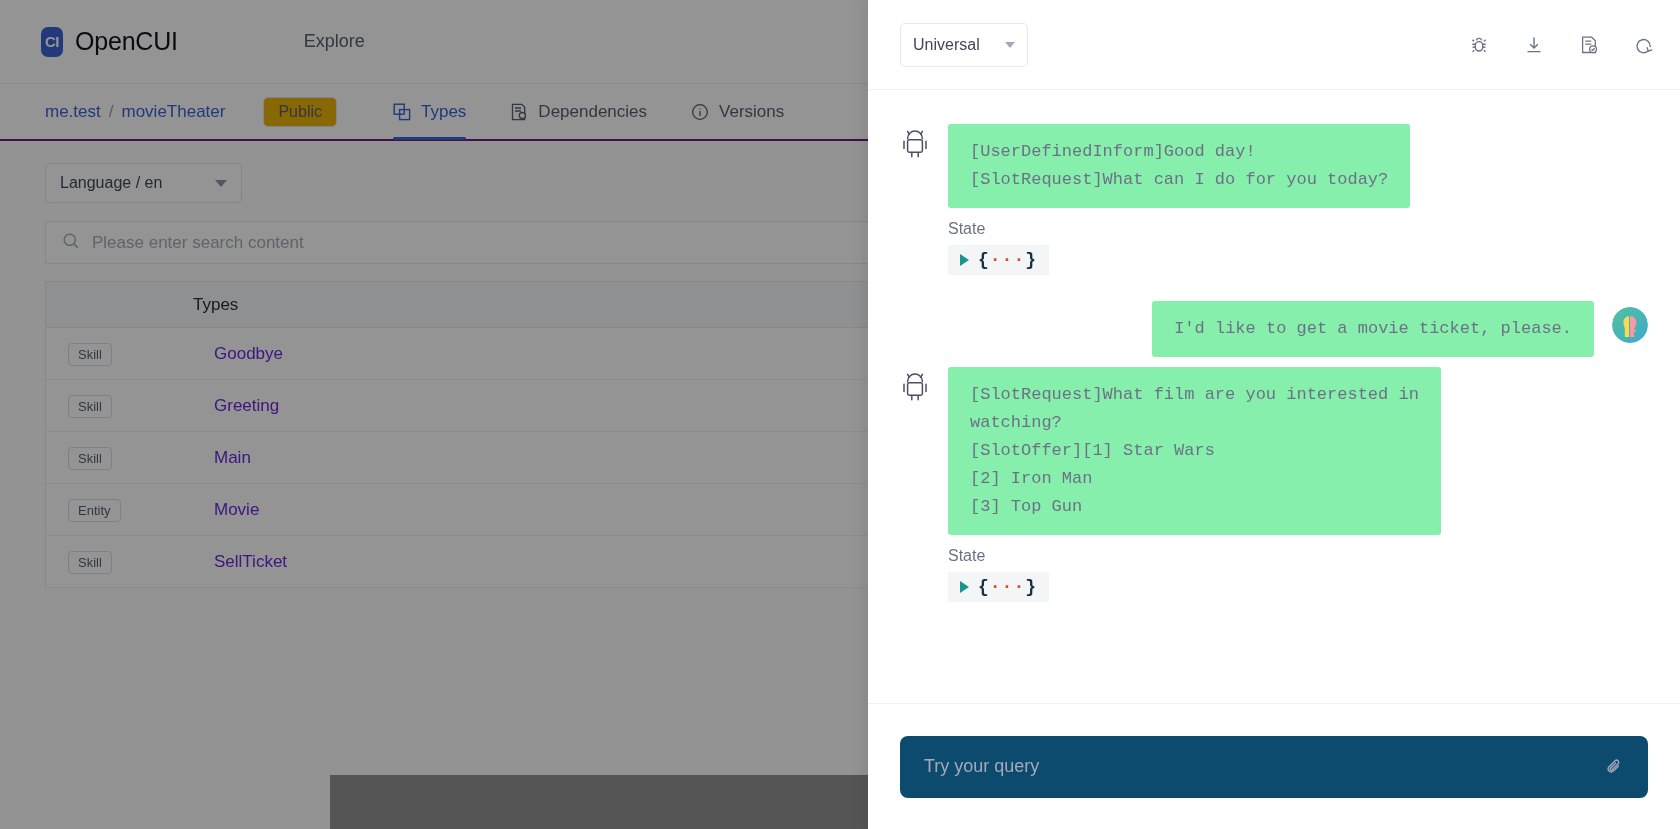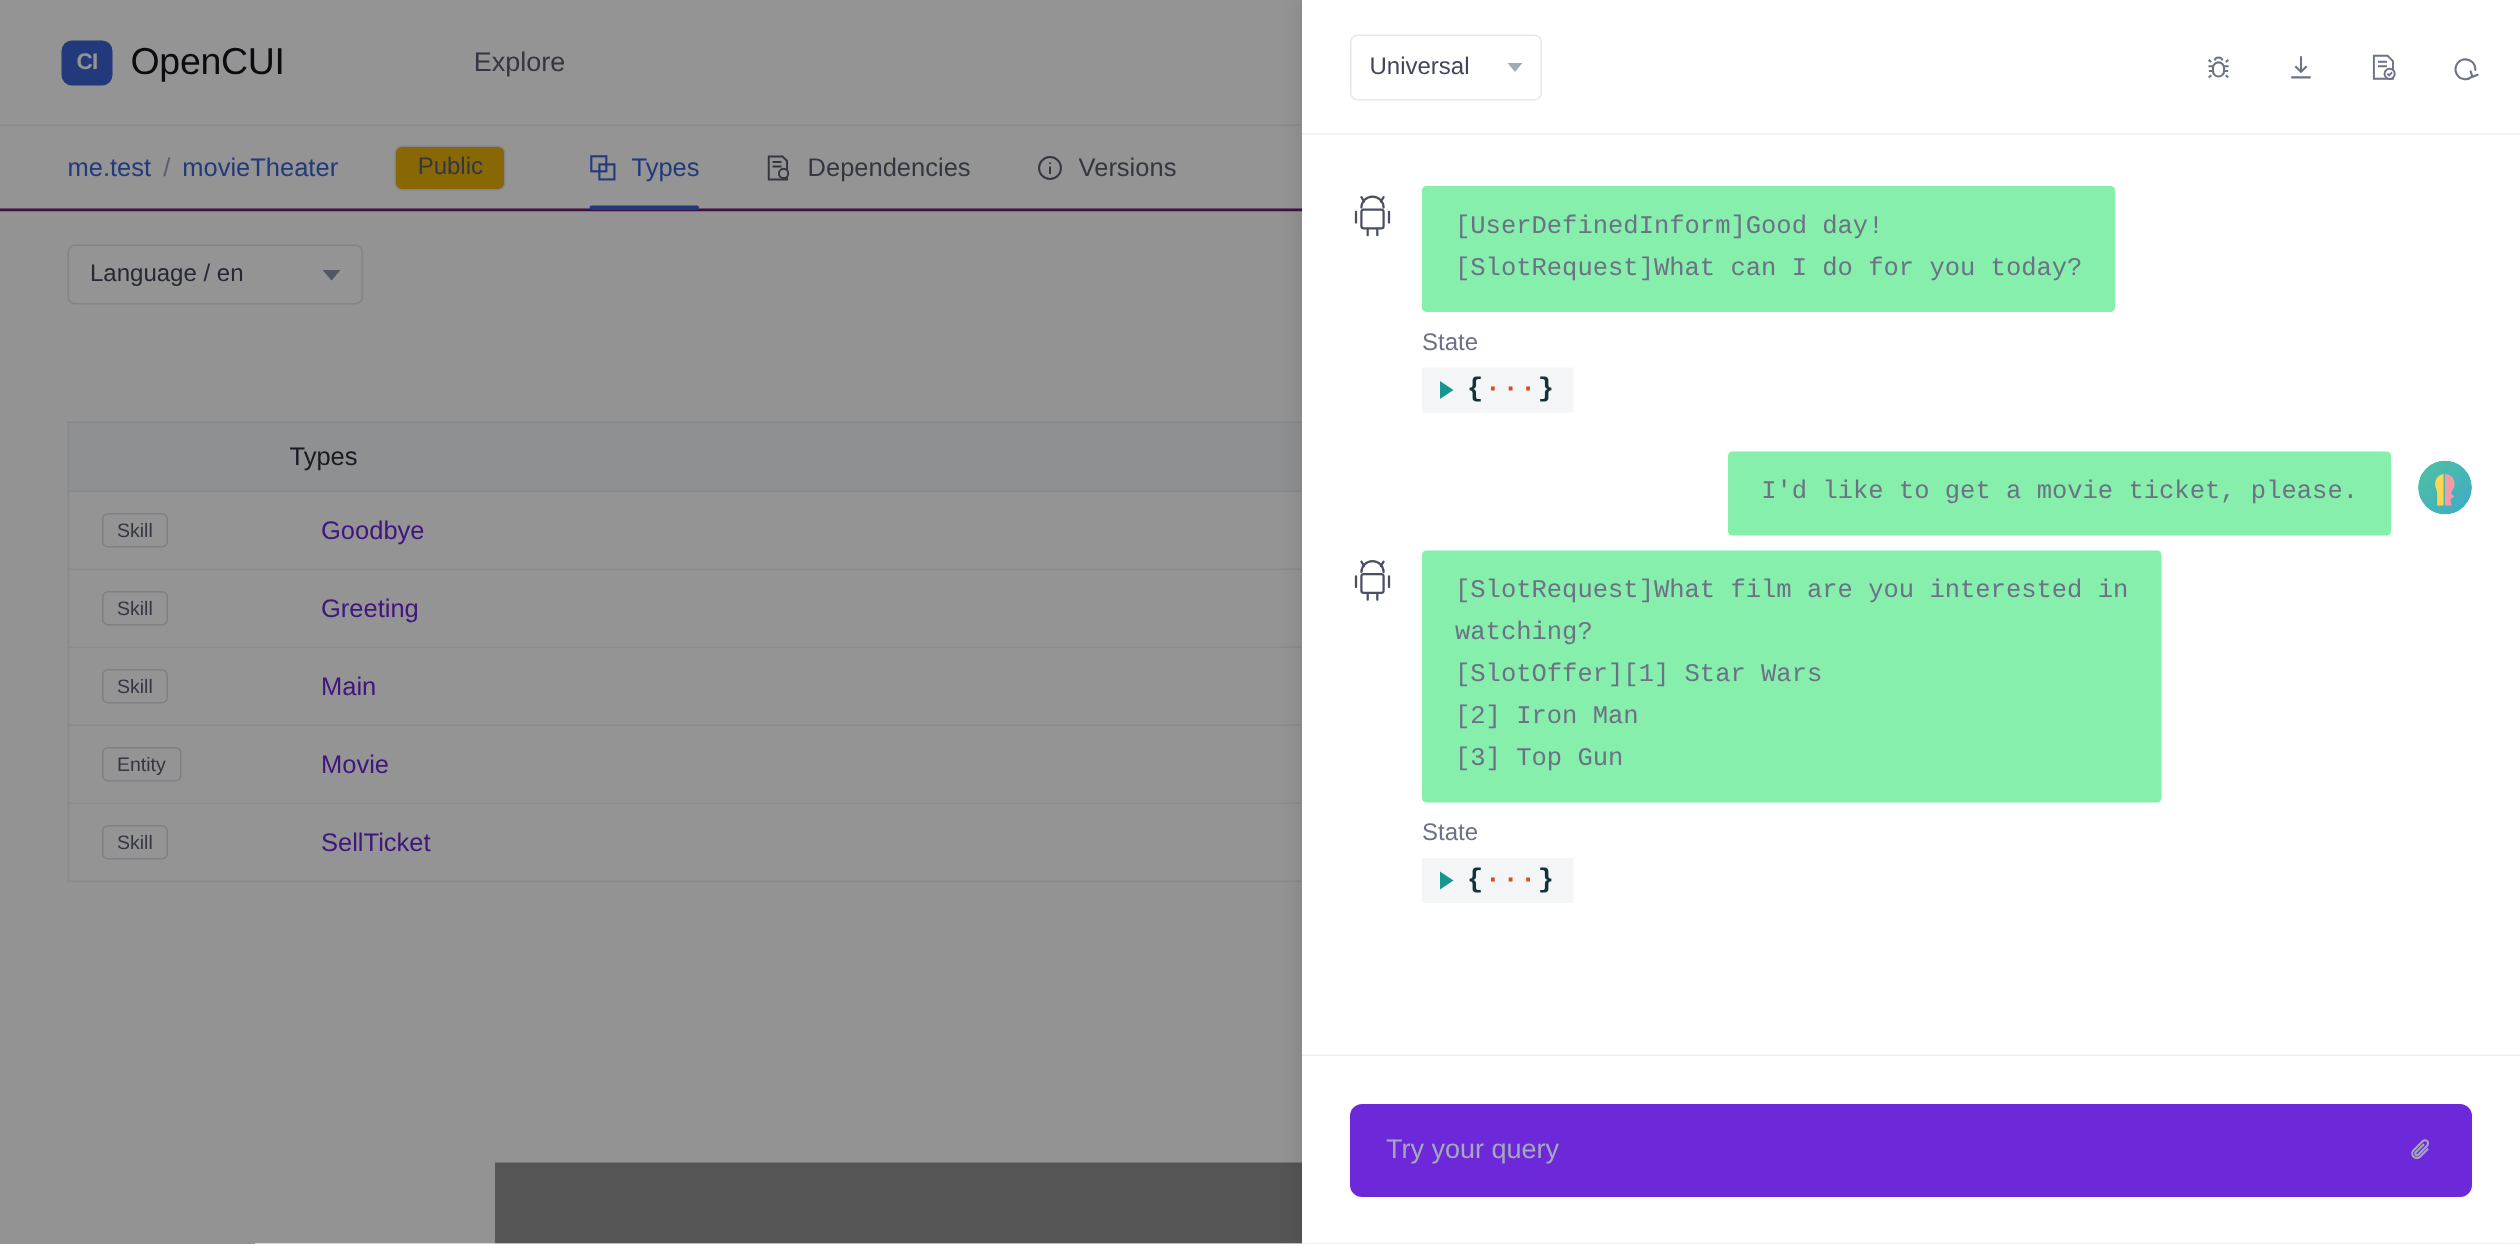--- a/index.html
+++ b/index.html
@@ -18,21 +18,21 @@
     background: #ffffff;
   }
   .topbar {
     position: absolute; left: 0; top: 0; width: 1680px; height: 84px;
     background: #ffffff;
     border-bottom: 1px solid #eceef2;
     display: flex; align-items: center;
   }
   .brand { display: flex; align-items: center; margin-left: 41px; }
   .brand-logo {
-    width: 34px; height: 30px; border-radius: 7px;
+    width: 22px; height: 30px; border-radius: 7px;
     background: #3b63d4; color: #ffffff;
     display: flex; align-items: center; justify-content: center;
     font-size: 15px; font-weight: bold; letter-spacing: -0.5px;
     font-family: "Liberation Sans", sans-serif;
   }
   .brand-name {
     margin-left: 12px; font-size: 25px; color: #14141c;
     font-weight: 400; letter-spacing: -0.2px;
   }
   .nav-explore {
@@ -176,21 +176,21 @@
     font-family: "Liberation Mono", monospace; font-size: 18px;
     color: #12333b; font-weight: bold; letter-spacing: 1px;
   }
   .json-txt .dot { color: #d4511e; }
 
   .drawer-foot {
     flex: 0 0 126px; border-top: 1px solid #eef0f4;
     display: flex; align-items: center; padding: 0 32px;
   }
   .query-input {
-    width: 100%; height: 62px; background: #6d28d9; border-radius: 8px;
+    width: 100%; height: 62px; background: #0c4a6e; border-radius: 8px;
     display: flex; align-items: center; padding: 0 24px;
   }
   .query-ph { font-size: 18px; color: #a4a9ba; flex: 1; }
   .clip { width: 20px; height: 20px; color: #a4a9ba; }
 </style>
 </head>
 <body>
 
 <div id="root">
 
@@ -243,20 +243,29 @@
         </div>
       </div>
     </div>
 
     <div class="content">
       <div class="lang-select">
         <span>Language / en</span>
         <span class="caret-dn"></span>
       </div>
 
+      <div class="search-box">
+        <span>
+          <svg width="18" height="18" viewBox="0 0 18 18" fill="none" stroke="#a6abbb" stroke-width="1.5">
+            <circle cx="7.8" cy="7.8" r="5.6"></circle>
+              <path d="M11.9 11.9l4 4"></path>
+          </svg>
+        </span>
+        <span class="search-text">Please enter search content</span>
+      </div>
 
       <div class="types-table">
         <div class="th-row">
           <div class="th-types">Types</div>
         </div>
 
         <div class="tr">
           <div class="badge-wrap"><span class="badge">Skill</span></div>
           <div class="tr-name">Goodbye</div>
         </div>

